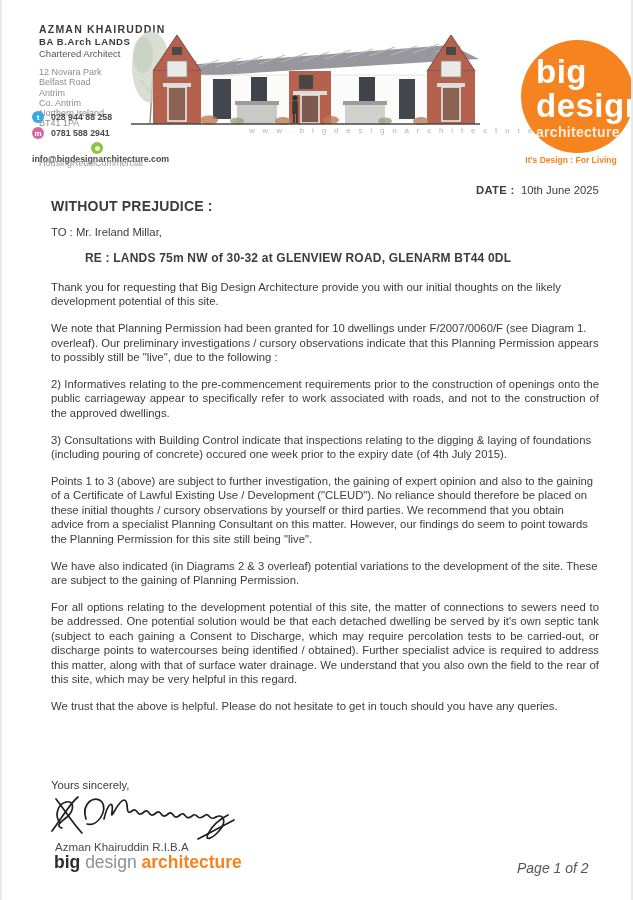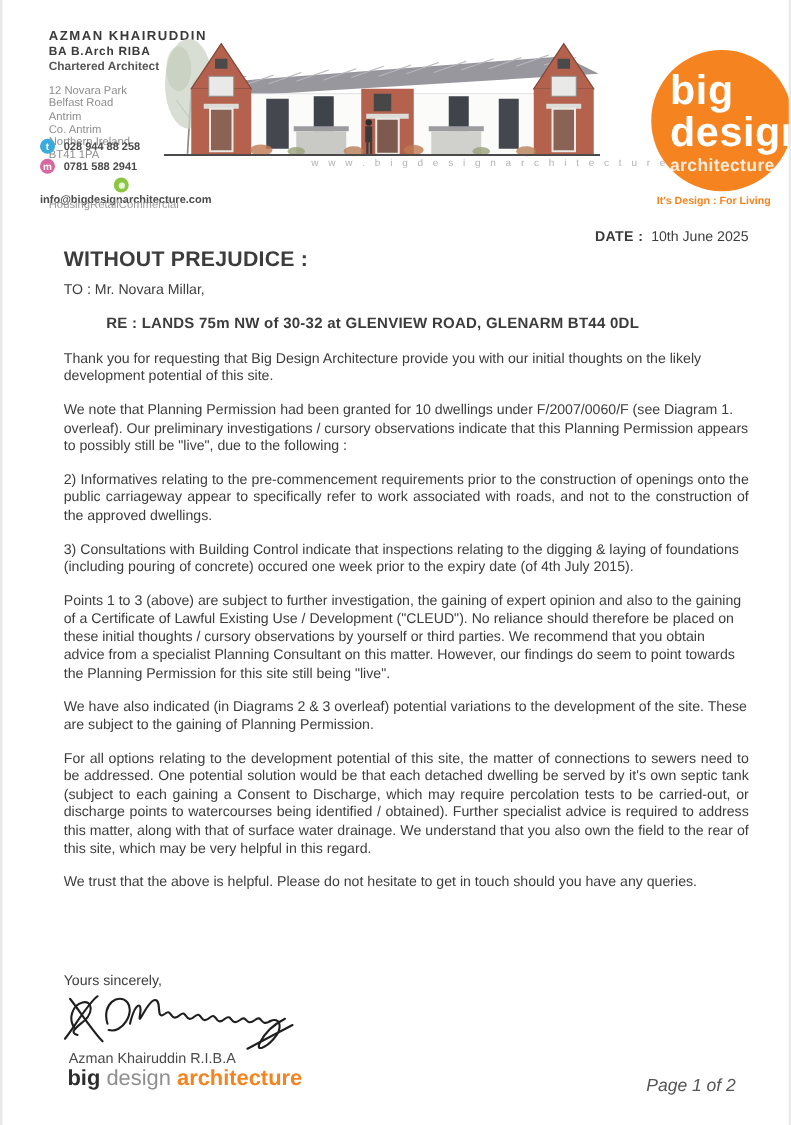--- a/index.html
+++ b/index.html
@@ -5,21 +5,21 @@
   html,body{margin:0;padding:0;background:#e9e9e9;}
   .page{
     position:relative; width:629px; height:900px; background:#ffffff;
     margin:0 auto; overflow:hidden;
     font-family:"Liberation Sans","DejaVu Sans",sans-serif;
     color:#3c3c3c;
   }
   
   .lh-name{position:absolute;left:37px;top:23px;font-size:10.5px;font-weight:bold;letter-spacing:1.2px;color:#3a3a3a;}
   .lh-quals{position:absolute;left:37px;top:36px;font-size:9.5px;font-weight:bold;letter-spacing:.6px;color:#3a3a3a;}
-  .lh-title{position:absolute;left:37px;top:48px;font-size:9.5px;font-weight:bold;color:#555;}
+  .lh-title{position:absolute;left:37px;top:48px;font-size:9.5px;font-weight:normal;color:#555;}
   .lh-address{position:absolute;left:37px;top:67px;font-size:9px;line-height:10.3px;color:#8d8d8d;}
   .contact-row{position:absolute;left:30px;display:flex;align-items:center;font-size:8.8px;font-weight:bold;color:#4a4a4a;}
   .contact-row .dot{width:12px;height:12px;border-radius:50%;margin-right:7px;display:flex;align-items:center;justify-content:center;color:#fff;font-size:8px;font-weight:bold;flex:0 0 12px;}
   .dot-t{background:#3aabdc;}
   .dot-m{background:#d9679f;}
   .dot-e{background:#8bc541;position:relative;}
   .dot-e::after{content:"";width:5px;height:5px;border-radius:50%;background:#e9f5d8;}
   .lh-sectors{position:absolute;left:37px;top:158px;font-size:9px;color:#9a9a9a;display:flex;gap:0;}
   
   .houses{position:absolute;left:129px;top:25px;}
@@ -29,42 +29,42 @@
     position:absolute;left:519px;top:40px;width:113px;height:113px;border-radius:50%;
     background:#f5831f;color:#fff;box-sizing:border-box;padding:15px 0 0 15px;line-height:1;
   }
   .logo-big{font-size:33px;font-weight:bold;letter-spacing:.5px;}
   .logo-design{font-size:33px;font-weight:bold;letter-spacing:.5px;margin-top:1px;}
   .logo-arch{font-size:14px;font-weight:bold;color:rgba(255,255,255,.85);margin-top:3px;letter-spacing:.3px;}
   .tagline{position:absolute;left:503px;top:155px;width:132px;text-align:center;font-size:8.5px;font-weight:bold;color:#f5831f;}
   
   .date-line{position:absolute;left:474px;top:184px;font-size:11.3px;}
   .date-line b{letter-spacing:.3px;text-align:right;}
-  .wp{position:absolute;left:49px;top:198px;font-size:17px;font-weight:bold;letter-spacing:.2px;}
+  .wp{position:absolute;left:49px;top:198px;font-size:14px;font-weight:bold;letter-spacing:.2px;}
   .to-line{position:absolute;left:49px;top:226px;font-size:11.3px;}
   .re-line{position:absolute;left:83px;top:251px;font-size:12px;font-weight:bold;letter-spacing:.2px;}
   .body-text{position:absolute;left:49px;top:280px;width:548px;font-size:11.3px;line-height:14.4px;}
   .body-text p{margin:0 0 12.5px 0;}
   .body-text p.just{text-align:justify;}
   .closing{position:absolute;left:49px;top:779px;font-size:11.3px;}
   .signature{position:absolute;left:44px;top:789px;}
   .signatory{position:absolute;left:53px;top:841px;font-size:11.5px;color:#4a4a4a;}
   .wordmark{position:absolute;left:52px;top:854px;font-size:17.5px;line-height:1;}
   .wm-big{font-weight:bold;color:#2d2d2d;}
   .wm-design{color:#8f8f8f;}
   .wm-arch{font-weight:bold;color:#f5831f;}
   .page-num{position:absolute;left:515px;top:860px;font-size:14px;font-style:italic;color:#555;}
 </style>
 </head>
 <body>
 
 <div class="page">
 
   <div class="lh-name">AZMAN  KHAIRUDDIN</div>
-  <div class="lh-quals">BA  B.Arch  RIBA</div>
+  <div class="lh-quals">BA  B.Arch  LANDS</div>
   <div class="lh-title">Chartered Architect</div>
 
   <div class="lh-address">
     <div>12 Novara Park</div>
     <div>Belfast Road</div>
     <div>Antrim</div>
     <div>Co. Antrim</div>
     <div>Northern Ireland</div>
     <div>BT41 1PA</div>
   </div>
@@ -182,21 +182,21 @@
     <div class="logo-design">design</div>
     <div class="logo-arch">architecture</div>
   </div>
   <div class="tagline">It's Design : For Living</div>
 
   <div class="date-line">
     <b>DATE :</b>&nbsp;&nbsp;<span>10th June 2025</span>
   </div>
 
   <div class="wp">WITHOUT PREJUDICE :</div>
-  <div class="to-line">TO : Mr. Novara Millar,</div>
+  <div class="to-line">TO : Mr. Ireland Millar,</div>
   <div class="re-line">RE : LANDS 75m NW of 30-32 at GLENVIEW ROAD, GLENARM BT44 0DL</div>
 
   <div class="body-text">
     <p>Thank you for requesting that Big Design Architecture provide you with our initial thoughts on the likely development potential of this site.</p>
     <p>We note that Planning Permission had been granted for 10 dwellings under F/2007/0060/F (see Diagram 1. overleaf). Our preliminary investigations / cursory observations indicate that this Planning Permission appears to possibly still be "live", due to the following :</p>
     <p class="just">2) Informatives relating to the pre-commencement requirements prior to the construction of openings onto the public carriageway appear to specifically refer to work associated with roads, and not to the construction of the approved dwellings.</p>
     <p>3) Consultations with Building Control indicate that inspections relating to the digging &amp; laying of foundations (including pouring of concrete) occured one week prior to the expiry date (of 4th July 2015).</p>
     <p>Points 1 to 3 (above) are subject to further investigation, the gaining of expert opinion and also to the gaining of a Certificate of Lawful Existing Use / Development ("CLEUD"). No reliance should therefore be placed on these initial thoughts / cursory observations by yourself or third parties. We recommend that you obtain advice from a specialist Planning Consultant on this matter. However, our findings do seem to point towards the Planning Permission for this site still being "live".</p>
     <p>We have also indicated (in Diagrams 2 &amp; 3 overleaf) potential variations to the development of the site. These are subject to the gaining of Planning Permission.</p>
     <p class="just">For all options relating to the development potential of this site, the matter of connections to sewers need to be addressed. One potential solution would be that each detached dwelling be served by it's own septic tank (subject to each gaining a Consent to Discharge, which may require percolation tests to be carried-out, or discharge points to watercourses being identified / obtained). Further specialist advice is required to address this matter, along with that of surface water drainage. We understand that you also own the field to the rear of this site, which may be very helpful in this regard.</p>

